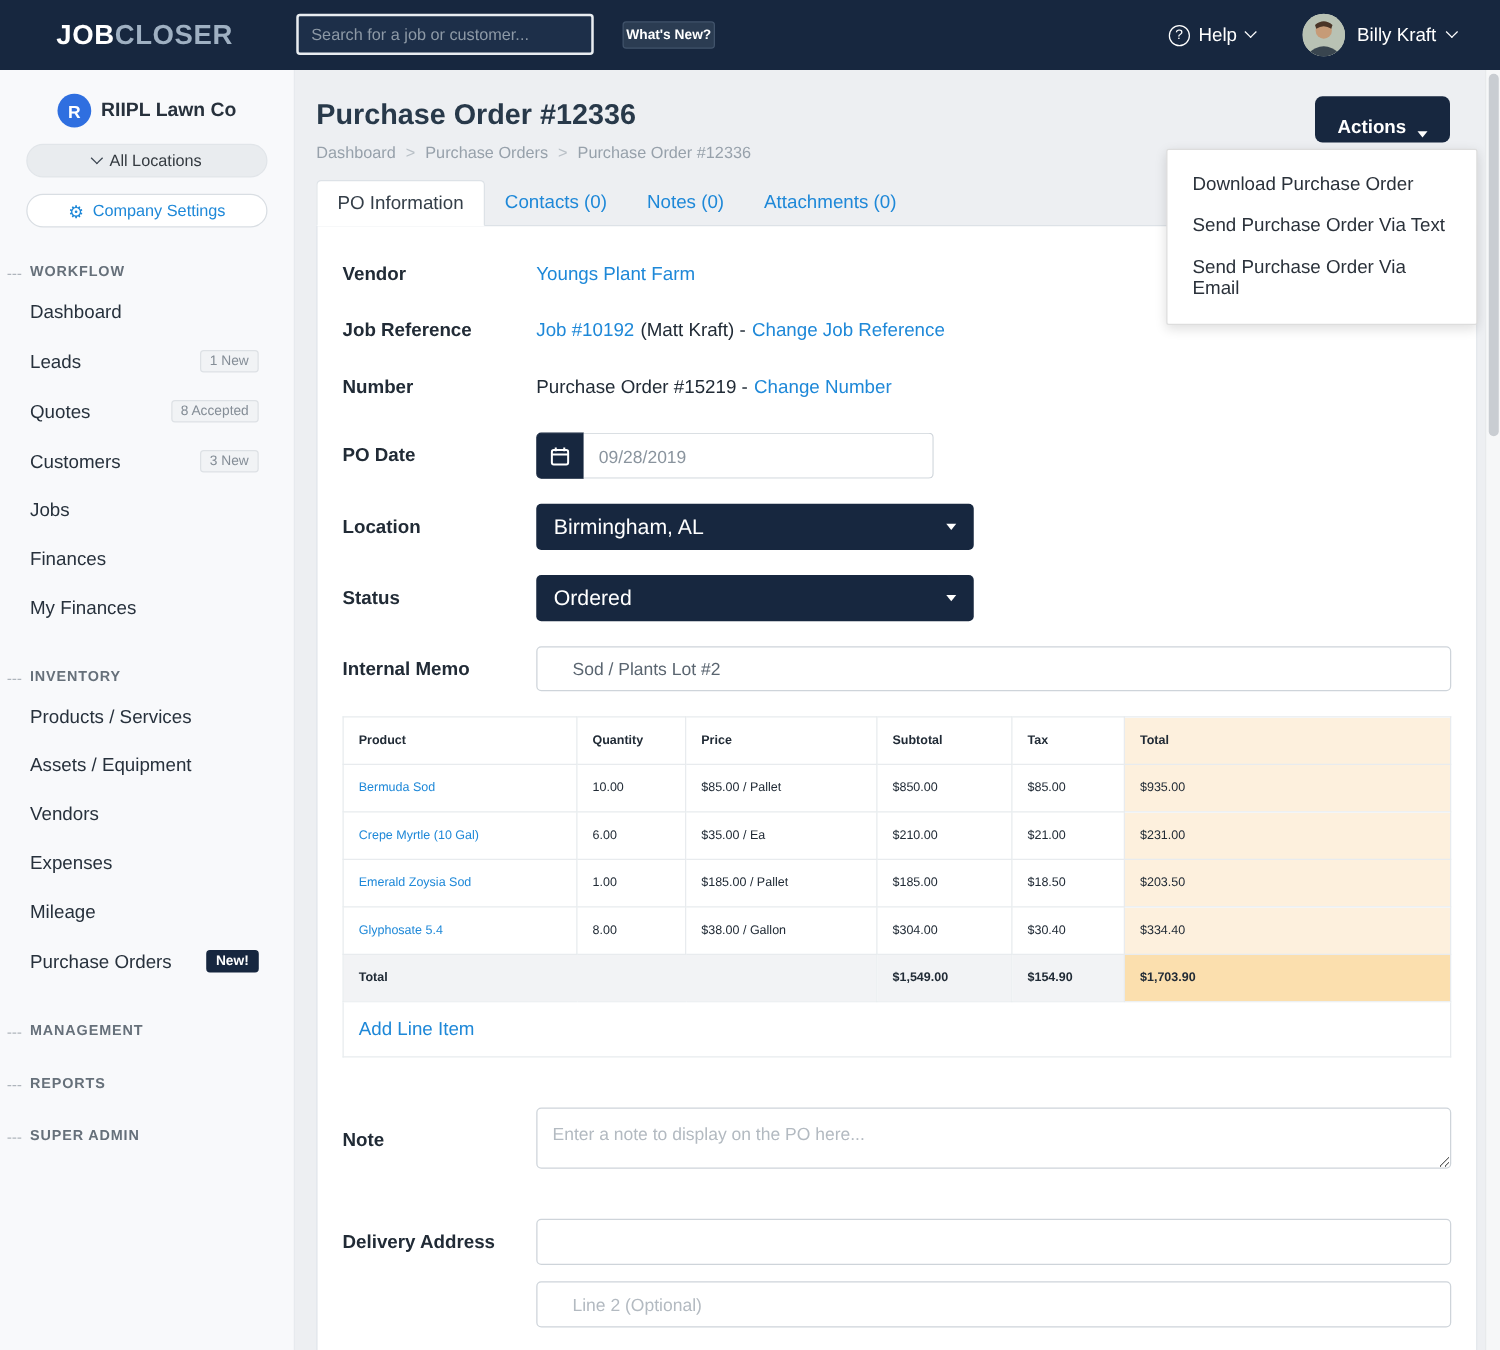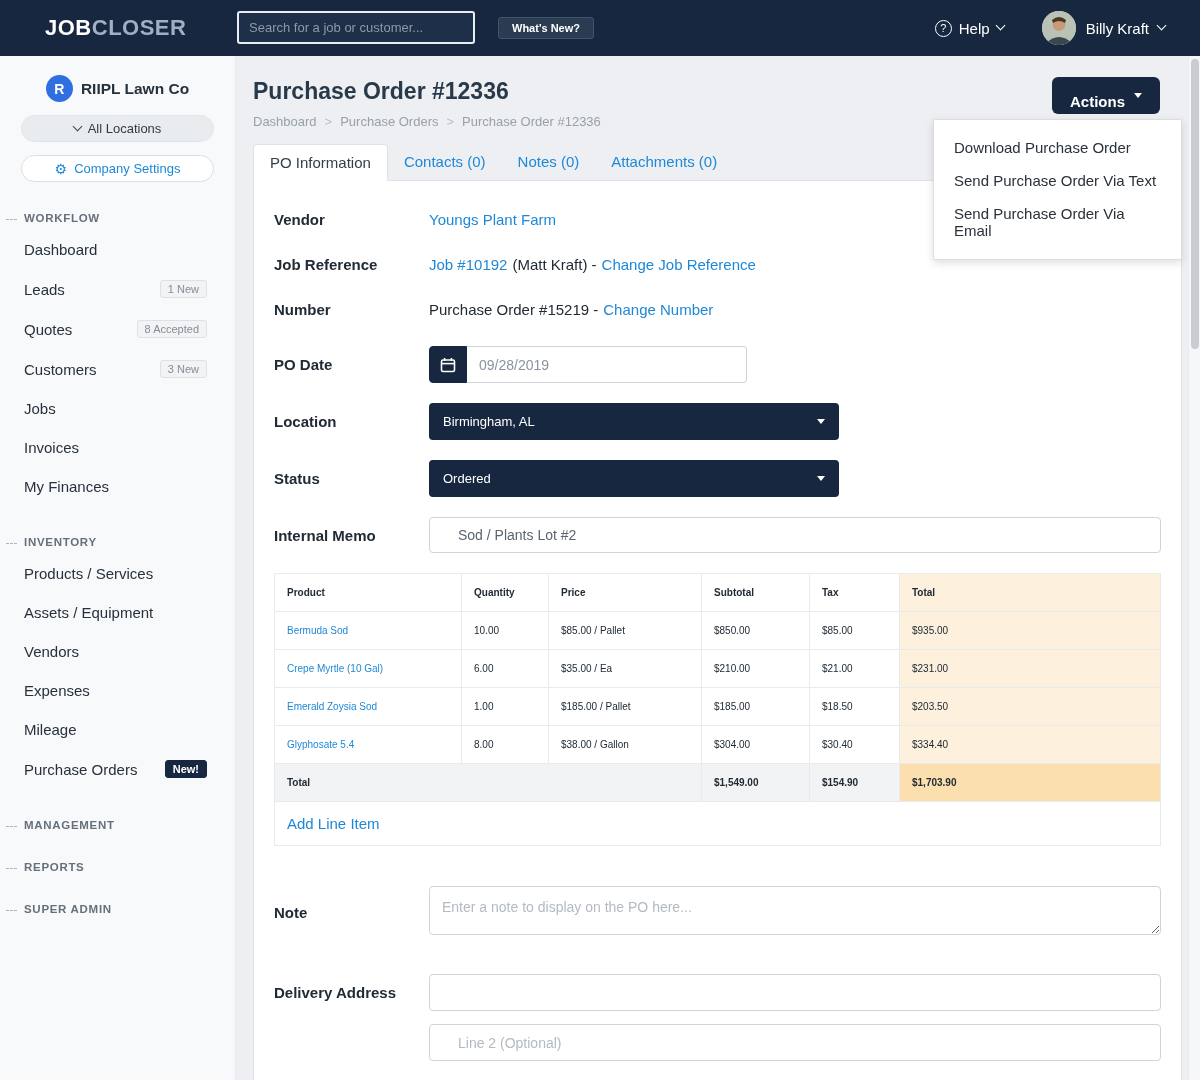--- a/index.html
+++ b/index.html
@@ -19,21 +19,21 @@
   a{text-decoration:none;}
   .link{color:var(--blue);cursor:pointer;}
 
   
   .navbar{position:absolute;top:0;left:0;width:1200px;height:56px;background:var(--navy);z-index:100;}
   .logo{position:absolute;left:45px;top:15px;font-size:22px;letter-spacing:.5px;cursor:pointer;}
   .logo-bold{color:#fff;font-weight:800;}
   .logo-light{color:#9fb0c2;font-weight:700;}
   .nav-search{position:absolute;left:237px;top:11px;width:238px;height:33px;background:#1d2f49;border:2px solid #e9edf1;border-radius:3px;color:#c2cbd4;font-size:13px;padding:0 10px;font-family:inherit;}
   .nav-search::placeholder{color:#8d99a6;}
-  .whats-new{position:absolute;left:498px;top:17px;height:22px;background:#2b3c52;border:1px solid #41536b;border-radius:3px;color:#fff;font-size:11px;font-weight:700;padding:0 13px;cursor:pointer;font-family:inherit;}
+  .whats-new{position:absolute;left:498px;top:17px;height:22px;background:#2b3c52;border:1px solid #41536b;border-radius:3px;color:#fff;font-size:11px;font-weight:700;padding:0 2px;cursor:pointer;font-family:inherit;}
   .nav-right{position:absolute;right:35px;top:0;height:56px;display:flex;align-items:center;gap:10px;}
   .nav-help{display:flex;align-items:center;gap:7px;color:#fff;font-size:15px;cursor:pointer;margin-right:28px;}
   .help-circle{width:17px;height:17px;border:1.5px solid #fff;border-radius:50%;display:inline-flex;align-items:center;justify-content:center;font-size:11px;color:#fff;}
   .nav-user{display:flex;align-items:center;gap:9px;color:#fff;font-size:15px;cursor:pointer;}
   .avatar{width:34px;height:34px;border-radius:50%;overflow:hidden;display:inline-block;background:#c9cfc6;}
   .chev{width:7px;height:7px;border-right:1.5px solid #fff;border-bottom:1.5px solid #fff;transform:rotate(45deg);display:inline-block;margin-top:-5px;}
   .chev.dark{border-color:#3c4652;}
 
   
   .sidebar{position:absolute;top:56px;left:0;width:236px;bottom:0;background:var(--side-bg);border-right:1px solid #e7eaee;}
@@ -49,21 +49,21 @@
   .side-item{display:flex;align-items:center;justify-content:space-between;padding:11px 28px 11px 24px;font-size:15px;color:#27313c;cursor:pointer;}
   .badge{font-size:11px;color:#848d96;background:#f1f3f5;border:1px solid #dde1e5;border-radius:3px;padding:2px 7px;}
   .badge.dark{background:var(--navy);border-color:var(--navy);color:#fff;font-weight:700;}
 
   
   .main{position:absolute;top:56px;left:236px;right:12px;bottom:0;background:var(--main-bg);padding:22px 6px 0 17px;}
   .page-title{font-size:23px;font-weight:700;color:#28394a;margin-bottom:9px;}
   .breadcrumb{font-size:13px;color:var(--muted);display:flex;gap:8px;align-items:center;}
   .breadcrumb .crumb{cursor:pointer;}
   .breadcrumb .sep{color:#b9c0c7;}
-  .actions-btn{position:absolute;top:21px;right:28px;height:37px;background:var(--navy);color:#fff;border:none;border-radius:6px;font-size:15px;font-weight:700;padding:16px 18px;display:flex;align-items:flex-start;gap:9px;cursor:pointer;font-family:inherit;}
+  .actions-btn{position:absolute;top:21px;right:28px;height:37px;background:var(--navy);color:#fff;border:none;border-radius:6px;font-size:15px;font-weight:700;padding:4px 18px;display:flex;align-items:flex-end;gap:9px;cursor:pointer;font-family:inherit;}
   .caret{width:0;height:0;border-left:4px solid transparent;border-right:4px solid transparent;border-top:5px solid #fff;display:inline-block;}
   .dropdown{position:absolute;top:63px;right:6px;width:249px;background:#fff;border:1px solid #ddd;border-radius:2px;box-shadow:0 3px 9px rgba(0,0,0,.13);z-index:60;padding:11px 0 12px;}
   .dropdown-item{padding:8px 20px;font-size:15px;color:#2a313a;cursor:pointer;}
 
   .tabs{display:flex;margin-top:15px;position:relative;z-index:5;}
   .tab{padding:9px 16px;font-size:15px;color:var(--blue);cursor:pointer;border-radius:4px 4px 0 0;}
   .tab.active{background:#fff;border:1px solid var(--border);border-bottom:1px solid #fff;color:#343e48;margin-bottom:-1px;}
 
   .card{background:#fff;border:1px solid var(--border);padding:30px 20px 40px;min-height:1000px;position:relative;z-index:1;}
 
@@ -71,21 +71,21 @@
   .frow.center{align-items:center;}
   .frow.ctl{margin-bottom:20px;}
   .flabel{flex:0 0 155px;font-size:15px;font-weight:700;color:var(--text);}
   .ffield{flex:1;min-width:0;font-size:15px;color:var(--text);}
   .inline-gap > *{margin-right:5px;}
 
   .date-group{display:flex;}
   .date-btn{width:38px;height:37px;background:var(--navy);border:1px solid var(--navy);border-radius:4px 0 0 4px;display:flex;align-items:center;justify-content:center;cursor:pointer;}
   .date-input{width:280px;height:37px;border:1px solid #ced4da;border-left:none;border-radius:0 4px 4px 0;padding:0 12px;font-size:14px;color:#8a949e;font-family:inherit;}
 
-  .navy-select{width:410px;height:37px;background:var(--navy);border-radius:4px;color:#fff;font-size:13px;display:flex;align-items:center;padding:0 14px;position:relative;cursor:pointer;}
+  .navy-select{width:350px;height:37px;background:var(--navy);border-radius:4px;color:#fff;font-size:17px;display:flex;align-items:center;padding:0 14px;position:relative;cursor:pointer;}
   .navy-select .caret{position:absolute;right:14px;top:16px;}
 
   .text-input{width:100%;height:37px;border:1px solid #ced4da;border-radius:4px;padding:0 28px;font-size:14px;color:#5a6570;font-family:inherit;background:#fff;}
   .text-input::placeholder{color:#b3bac1;}
   .memo-input{height:36px;}
 
   .items-table{width:100%;border-collapse:collapse;table-layout:fixed;}
   .items-table th,.items-table td{border:1px solid var(--tborder);padding:13px 12px;font-size:10px;text-align:left;color:var(--text);overflow:hidden;white-space:nowrap;}
   .items-table th{font-weight:700;}
   .total-col{background:var(--cream);}
@@ -158,21 +158,21 @@
       <span class="badge">8 Accepted</span>
     </div>
   <div class="side-item">
       <span>Customers</span>
       <span class="badge">3 New</span>
     </div>
   <div class="side-item">
       <span>Jobs</span>
     </div>
   <div class="side-item">
-      <span>Invoices</span>
+      <span>Finances</span>
     </div>
   <div class="side-item">
       <span>My Finances</span>
     </div>
 
   <div class="section-header">INVENTORY</div>
   <div class="side-item">
       <span>Products / Services</span>
     </div>
   <div class="side-item">

